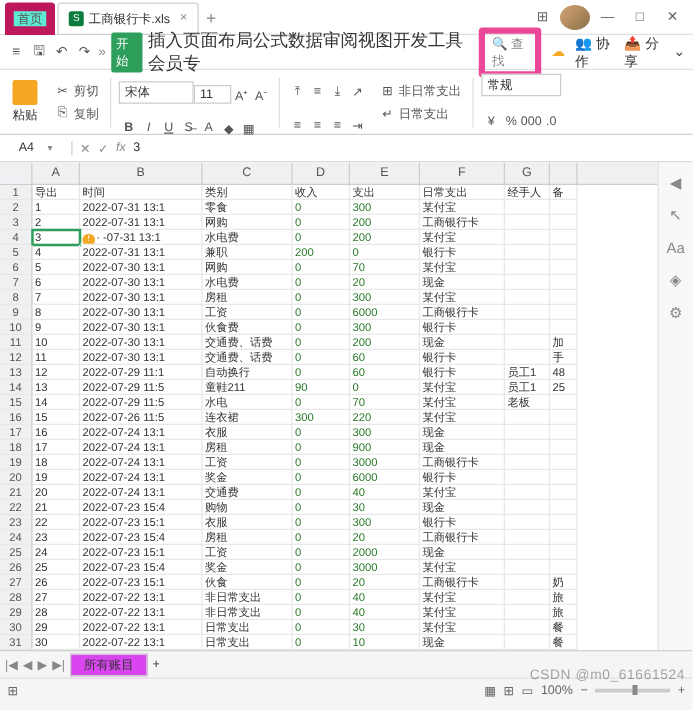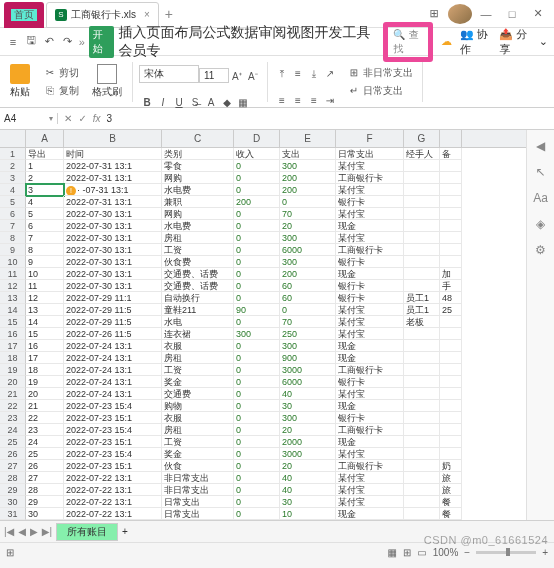--- a/index.html
+++ b/index.html
@@ -28,41 +28,41 @@
 .tb-btn .icn { width:14px; height:14px; display:flex; align-items:center; justify-content:center; }
 .paste-big { display:flex; flex-direction:column; align-items:center; gap:1px; padding:2px 4px; }
 .paste-big .icn { width:20px; height:20px; background:#f5a623; border-radius:2px; }
 .fmt-big { display:flex; flex-direction:column; align-items:center; gap:1px; padding:2px 4px; }
 .fmt-big .icn { width:20px; height:20px; border:1px solid #888; }
 .font-sel { border:1px solid #ccc; padding:1px 4px; min-width:60px; font-size:10px; background:#fff; }
 .sep { width:1px; height:40px; background:#e0e0e0; }
 .tb-row { display:flex; gap:0; align-items:flex-end;margin-top:11px; }
 .tb-ico { width:16px; height:14px; display:flex; align-items:center; justify-content:center; color:#555; font-size:10px; border:0; }
 .namebox { height:22px; background:#fff; display:flex; align-items:center; border-bottom:1px solid #d0d0d0; }
-.nb-cell { width:58px; border-right:1px solid #d0d0d0; padding:0 4px; font-size:10px; display:flex; align-items:center; }
+.nb-cell { width:58px; border-right:1px solid #d0d0d0; padding:0 15px; font-size:10px; display:flex; align-items:center; }
 .nb-cell .dd { margin-left:auto; color:#888; font-size:8px; }
 .nb-fx { display:flex; align-items:center; gap:6px; padding:0 6px; font-size:10px; color:#888; }
 .nb-fx .val { color:#333; }
 .grid-wrap { position:relative; height:390px; background:#fff; overflow:hidden; display:flex; }
 .grid-main { flex:1; overflow:hidden; position:relative; }
 .colhdr { display:flex; height:18px; background:#eef0f2; border-bottom:1px solid #ccc; }
 .colhdr .ch { border-right:1px solid #ccc; text-align:center; font-size:10px; color:#555; line-height:18px; }
 .colhdr .corner { width:26px; border-right:1px solid #ccc; background:#eef0f2; }
 .rows { overflow:hidden; }
 .row { display:flex; height:12px; }
 .rh { width:26px; background:#eef0f2; border-right:1px solid #ccc; border-bottom:1px solid #e8e8e8; text-align:center; font-size:9px; color:#555; line-height:12px; }
 .cell { border-right:1px solid #e8e8e8; border-bottom:1px solid #e8e8e8; font-size:9px; padding:0 2px; line-height:12px; overflow:hidden; white-space:nowrap; }
 .cell.num { color:#2a7a2a; }
 .cell.sel { outline:2px solid #2e9e5b; outline-offset:-1px; }
 .warn { display:inline-block; width:10px; height:10px; background:#f5a623; border-radius:50%; color:#fff; font-size:7px; text-align:center; line-height:10px; margin-right:1px; }
 .right-tools { width:28px; background:#f8f8f8; border-left:1px solid #e0e0e0; display:flex; flex-direction:column; align-items:center; gap:10px; padding-top:8px; }
 .right-tools span { width:16px; height:16px; color:#888; font-size:12px; display:flex; align-items:center; justify-content:center; }
 .sheetbar { height:22px; background:#f5f5f5; border-top:1px solid #d0d0d0; display:flex; align-items:center; padding:0 4px; font-size:10px; gap:4px; }
 .sheetbar .nav { color:#888; }
-.sheet-tab { background:#86efac; border:1px solid #ccc; padding:1px 10px; font-size:10px; }
+.sheet-tab { background:#d946ef; border:1px solid #ccc; padding:1px 10px; font-size:10px; }
 .statusbar { height:20px; background:#f5f5f5; border-top:1px solid #e0e0e0; display:flex; align-items:center; padding:0 6px; font-size:10px; color:#666; gap:8px; }
 .statusbar .right { margin-left:auto; display:flex; gap:6px; align-items:center; }
 .zoom-slider { width:60px; height:3px; background:#ccc; position:relative; }
 .zoom-slider .thumb { width:4px; height:8px; background:#888; position:absolute; left:50%; top:-3px; }
 .watermark { position:absolute; right:6px; bottom:22px; font-size:11px; color:rgba(0,0,0,0.35); letter-spacing:0.5px; }
 .cA{width:38px}.cB{width:98px}.cC{width:72px}.cD{width:46px}.cE{width:56px}.cF{width:68px}.cG{width:36px}.cH{width:22px}
 </style>
 </head>
 <body>
 
@@ -110,24 +110,20 @@
   <div class="tb-group">
     <div class="tb-btn">
         <span class="icn">✂</span>
         <span>剪切</span>
       </div>
     <div class="tb-btn">
         <span class="icn">⎘</span>
         <span>复制</span>
       </div>
   </div>
-  <div class="fmt-big">
-      <div class="icn"></div>
-      <span>格式刷</span>
-    </div>
   <div class="sep"></div>
   <div class="tb-group">
     <div class="tb-row">
       <span class="font-sel">宋体</span>
       <span class="font-sel" style="min-width:30px">11</span>
       <span class="tb-ico">A⁺</span>
       <span class="tb-ico">A⁻</span>
     </div>
     <div class="tb-row">
       <span class="tb-ico">
@@ -164,20 +160,29 @@
     <div class="tb-btn">
         <span class="icn">⊞</span>
         <span>非日常支出</span>
       </div>
     <div class="tb-btn">
         <span class="icn">↵</span>
         <span>日常支出</span>
       </div>
   </div>
   <div class="sep"></div>
+  <div class="tb-group">
+    <span class="font-sel" style="min-width:50px">常规</span>
+    <div class="tb-row">
+      <span class="tb-ico">¥</span>
+      <span class="tb-ico">%</span>
+      <span class="tb-ico">000</span>
+      <span class="tb-ico">.0</span>
+    </div>
+  </div>
 </div>
 
 <div class="namebox">
   <div class="nb-cell">
       <span>A4</span>
       <span class="dd">▾</span>
     </div>
   <div class="nb-fx">
     <span>✕</span>
     <span>✓</span>
@@ -364,21 +369,21 @@
           <div class="cell cF">某付宝</div>
           <div class="cell cG">老板</div>
           <div class="cell cH"></div>
         </div>
         <div class="row">
           <div class="rh">16</div>
           <div class="cell cA">15</div>
           <div class="cell cB">2022-07-26 11:5</div>
           <div class="cell cC">连衣裙</div>
           <div class="cell cD num">300</div>
-          <div class="cell cE num">250</div>
+          <div class="cell cE num">220</div>
           <div class="cell cF">某付宝</div>
           <div class="cell cG"></div>
           <div class="cell cH"></div>
         </div>
         <div class="row">
           <div class="rh">17</div>
           <div class="cell cA">16</div>
           <div class="cell cB">2022-07-24 13:1</div>
           <div class="cell cC">衣服</div>
           <div class="cell cD num">0</div>

